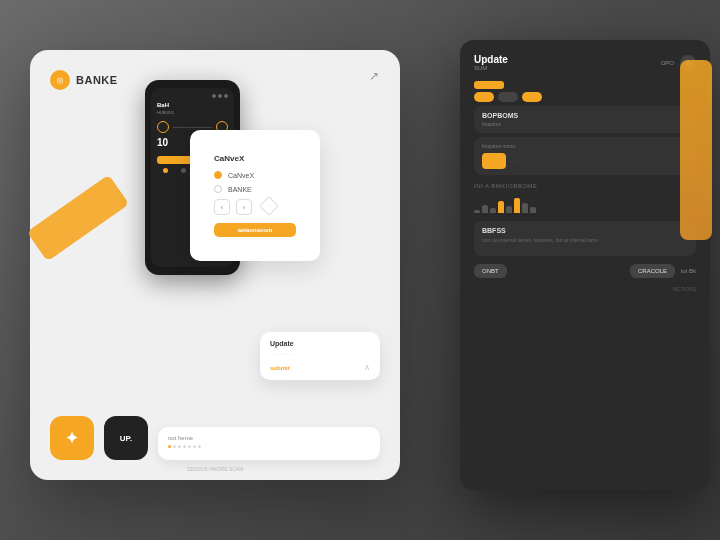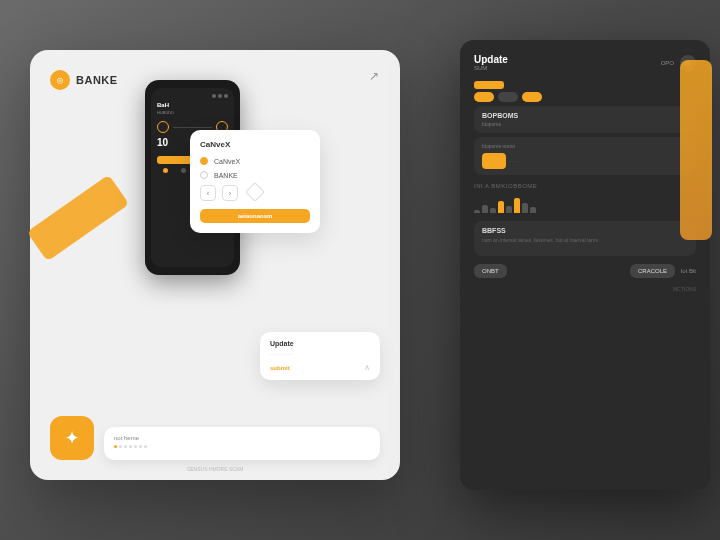--- a/index.html
+++ b/index.html
@@ -182,21 +182,21 @@
       letter-spacing: 0.5px;
     }
 
     .card-popup {
       position: absolute;
       right: 80px;
       top: 80px;
       width: 130px;
       background: #fff;
       border-radius: 10px;
-      padding: 10px;
+      padding: 24px;
       box-shadow: 0 8px 24px rgba(0,0,0,0.12);
       z-index: 15;
     }
     .popup-title {
       font-size: 8px;
       font-weight: 700;
       color: #333;
       margin-bottom: 8px;
     }
     .popup-option {
@@ -555,20 +555,23 @@
     <div class="mwc-bottom">
       <span class="mwc-label">submit</span>
       <span class="mwc-arrow">∧</span>
     </div>
   </div>
 
   <div class="bottom-area">
     <div class="bottom-icon-box orange-icon-box">
       <span style="font-size:18px; color:white;">✦</span>
     </div>
+    <div class="bottom-icon-box dark-icon-box">
+      <span style="font-size:8px; color:white; font-weight:700;">UP.</span>
+    </div>
     <div class="bottom-card-mini">
       <div class="mini-title">not heme</div>
       <div class="dots-row">
         <div class="dot-sm active"></div>
         <div class="dot-sm"></div>
         <div class="dot-sm"></div>
         <div class="dot-sm"></div>
         <div class="dot-sm"></div>
         <div class="dot-sm"></div>
         <div class="dot-sm"></div>

